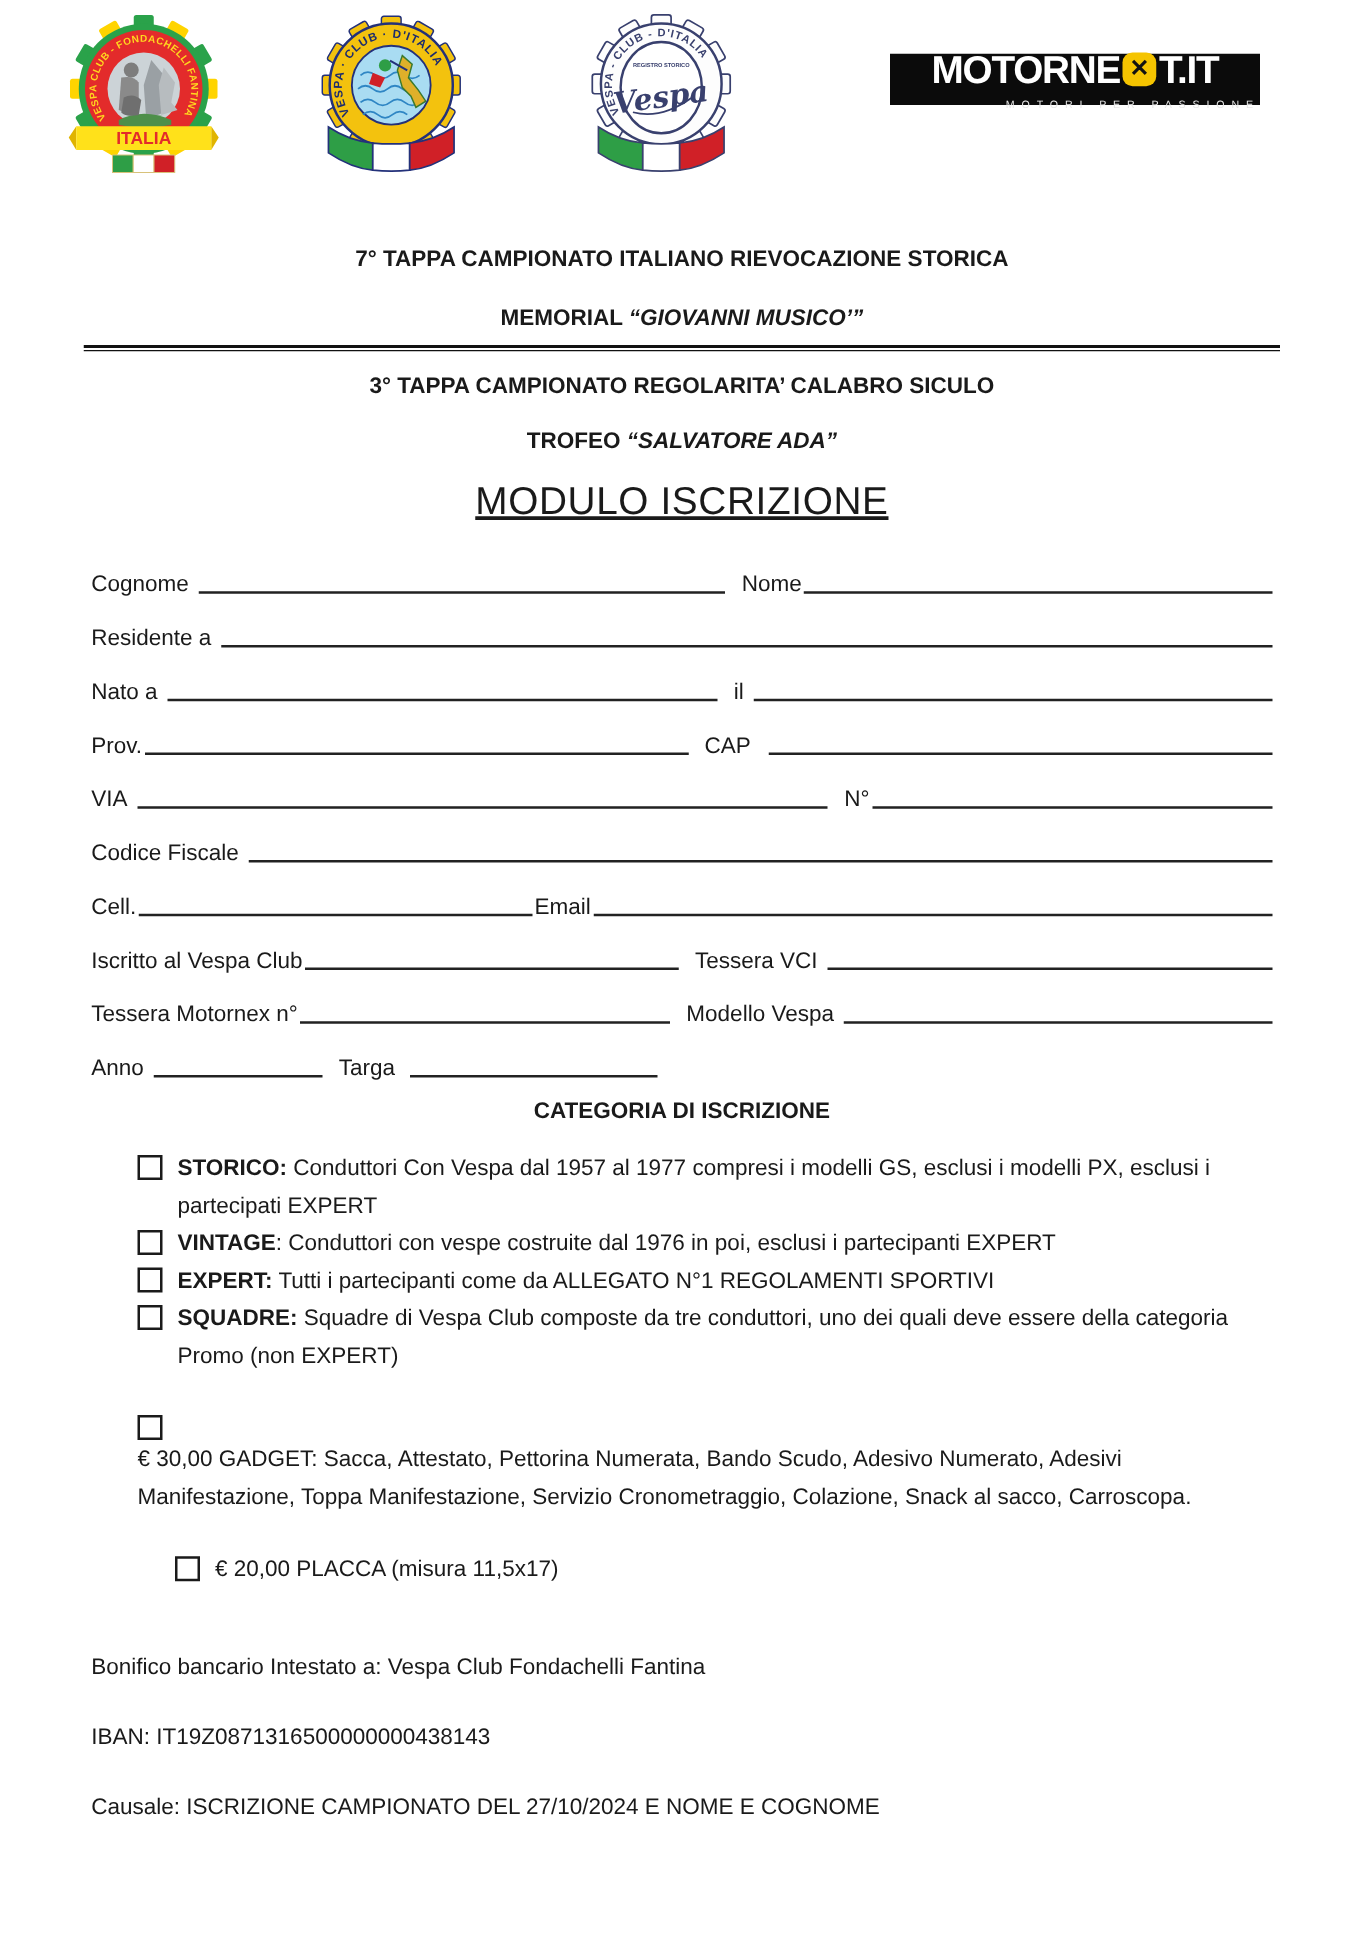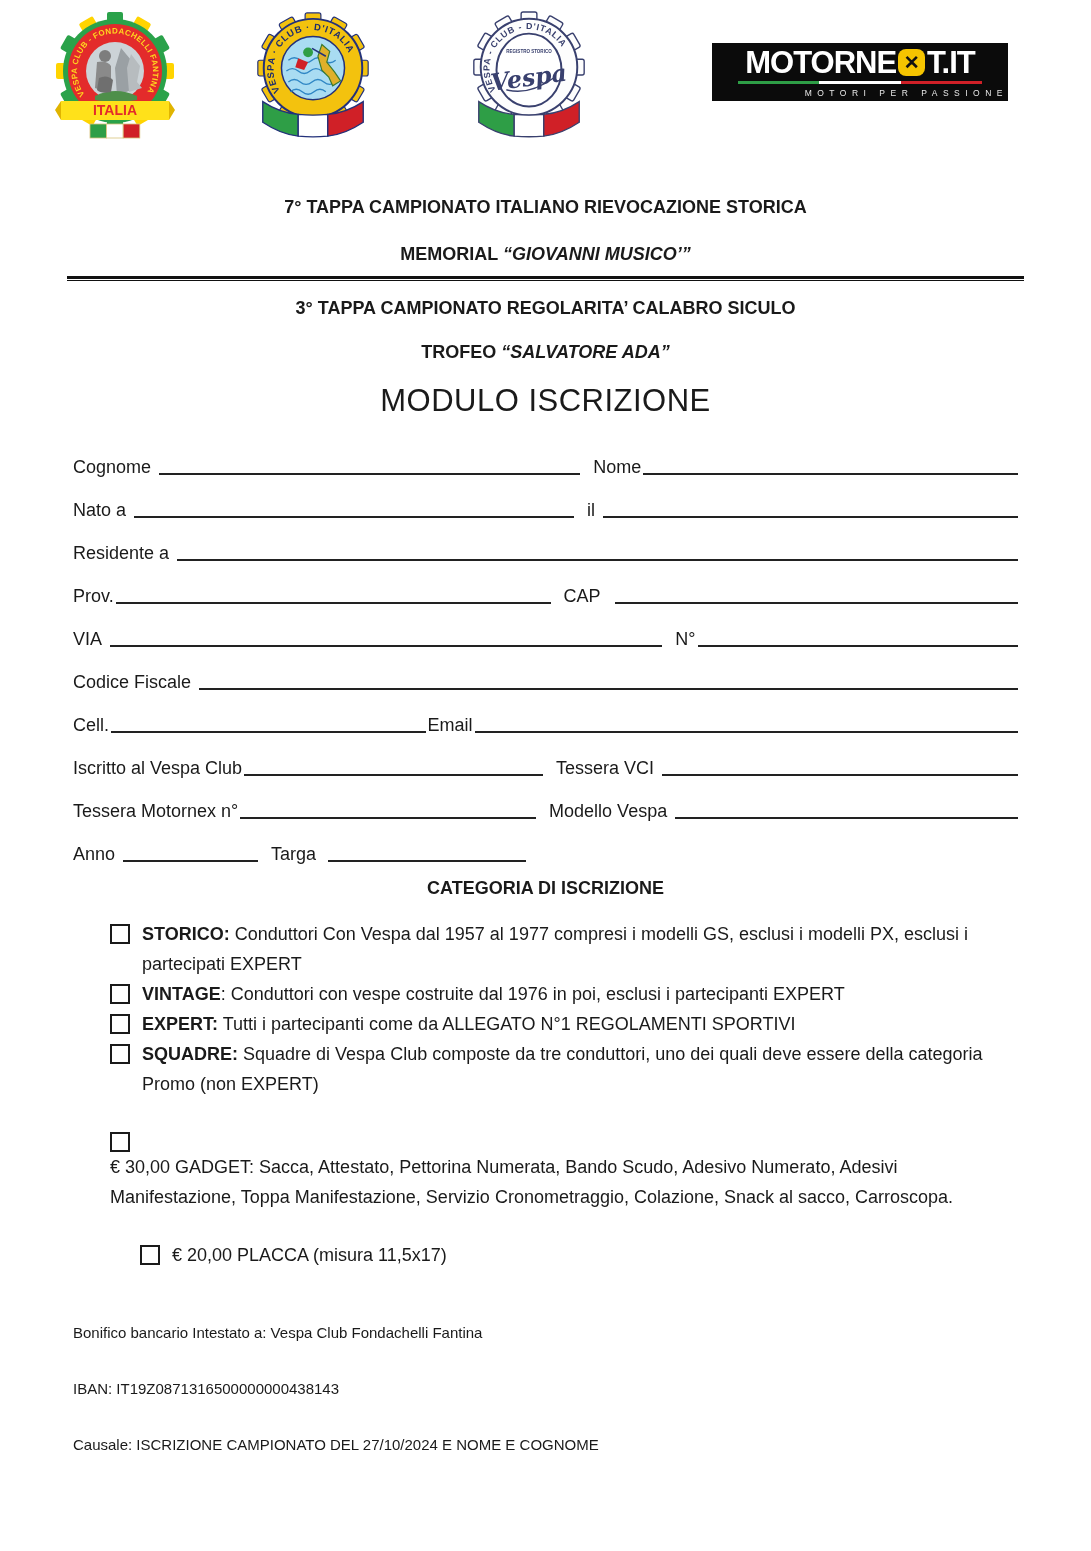--- a/index.html
+++ b/index.html
@@ -5,21 +5,21 @@
   html,body { margin:0; padding:0; background:#ffffff; }
   .page {
     position:relative; width:1091px; height:1551px; margin:0 auto;
     background:#fff; color:#1a1a1a; overflow:hidden;
     font-family:"Liberation Sans", sans-serif;
   }
   
   .logos { position:relative; height:150px; }
   .logo-abs { position:absolute; top:8px; }
   .motornext {
-    position:absolute; left:712px; top:43px; width:296px; height:58px;
+    position:absolute; left:712px; top:43px; width:296px; height:41px;
     background:#0b0b0b; display:flex; flex-direction:column; justify-content:center;
     padding:2px 0; box-sizing:border-box;
   }
   .mn-row { display:flex; align-items:center; justify-content:center; line-height:1; }
   .mn-txt { color:#fff; font-weight:bold; font-size:31px; letter-spacing:-1px; }
   .mn-x {
     width:27px; height:27px; background:#f5c400; border-radius:8px; margin:0 2px;
     display:inline-flex; align-items:center; justify-content:center;
     color:#111; font-weight:bold; font-size:19px;
   }
@@ -32,21 +32,21 @@
   .t { font-size:18px; font-weight:bold; line-height:22px; }
   .t1 { margin-bottom:25px; }
   .t2 { margin-bottom:11px; }
   .t em { font-style:italic; }
   .rule {
     height:5px; margin:0 -6px 16px;
     background:linear-gradient(to bottom, #111 0 55%, #fff 55% 76%, #111 76% 100%);
   }
   .t3 { margin-bottom:22px; }
   .t4 { margin-bottom:20px; }
-  .form-title { font-size:31px; font-weight:400; letter-spacing:0.5px; line-height:36px; margin:0; }
+  .form-title { font-size:31px; font-weight:400; letter-spacing:0.5px; line-height:36px; margin:0;text-decoration:underline; }
   
   .form { margin:16px 73px 0;text-align:right; }
   .frow { display:flex; align-items:flex-end; height:43px; font-size:18px; }
   .flabel { white-space:nowrap; line-height:21px; }
   .lbl2 { margin-left:13px; }
   .flush { margin-left:2px; }
   .fline { border-bottom:2px solid #222; height:2px; margin:0 0 3px 2px; }
   .gapl { margin-left:8px; }
   
   .cat-title { font-size:18px; font-weight:bold; text-align:center; margin:12px 73px 0; line-height:22px; }
@@ -55,21 +55,21 @@
   .cbox {
     width:16px; height:16px; border:2px solid #1a1a1a; flex:0 0 auto;
     margin:5px 12px 0 0; background:#fff;
   }
   .ctext { margin:0; font-size:18px; line-height:30px; }
   .ctext strong { font-weight:bold; }
   .extra1 { margin-top:28px;flex-direction:column; }
   .extra2 { margin-top:28px;padding-left:30px; }
   
   .payment { margin:52px 73px 0; }
-  .pay { margin:0 0 34px; font-size:15px; line-height:22px; }
+  .pay { margin:0 0 34px; font-size:18px; line-height:22px; }
 </style>
 </head>
 <body>
 
 <div class="page">
 
   <div class="logos">
 
     <svg class="logo-abs" style="left:45px;" width="140" height="140" viewBox="0 0 140 140">
       <g>
@@ -290,29 +290,29 @@
   <div class="form">
 
     <div class="frow">
       <span class="flabel">Cognome</span>
       <span class="fline gapl" style="flex:425"></span>
       <span class="flabel lbl2">Nome</span>
       <span class="fline" style="flex:378"></span>
     </div>
 
     <div class="frow">
+      <span class="flabel">Residente a</span>
+      <span class="fline gapl" style="flex:1"></span>
+    </div>
+
+    <div class="frow">
       <span class="flabel">Nato a</span>
       <span class="fline gapl" style="flex:440"></span>
       <span class="flabel lbl2">il</span>
       <span class="fline gapl" style="flex:415"></span>
-    </div>
-
-    <div class="frow">
-      <span class="flabel">Residente a</span>
-      <span class="fline gapl" style="flex:1"></span>
     </div>
 
     <div class="frow">
       <span class="flabel">Prov.</span>
       <span class="fline" style="flex:442"></span>
       <span class="flabel lbl2">CAP</span>
       <span class="fline" style="flex:410; margin-left:14px"></span>
     </div>
 
     <div class="frow">

